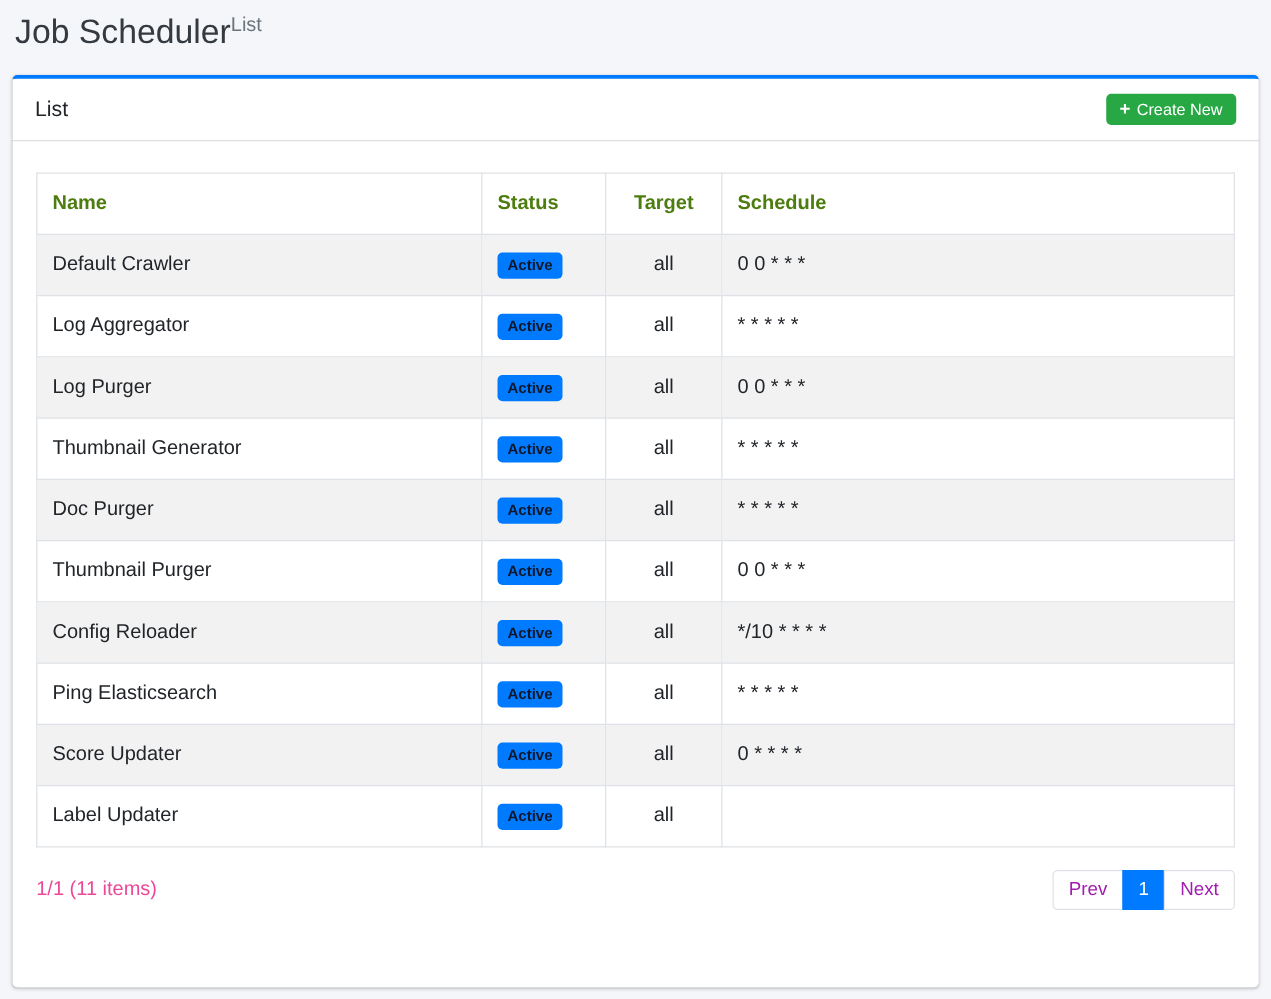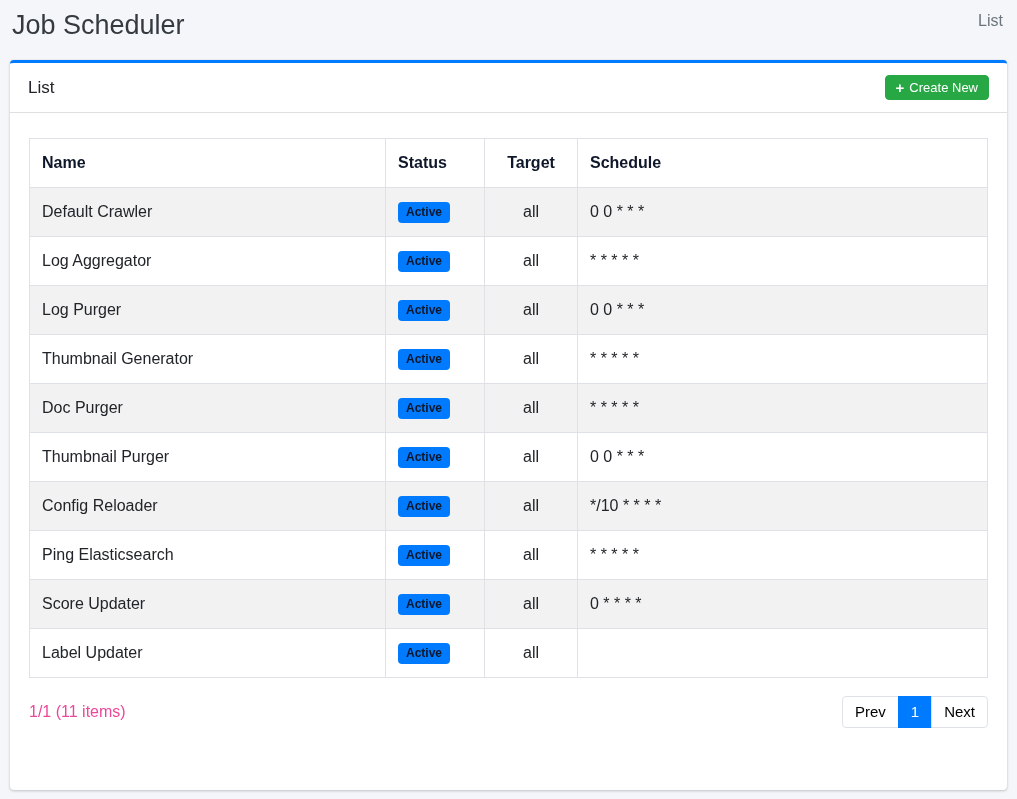--- a/index.html
+++ b/index.html
@@ -9,21 +9,20 @@
     height: 799px;
     background: #f4f6f9;
     font-family: "Liberation Sans", sans-serif;
     color: #212529;
     overflow: hidden;
   }
 
   
   .content-header {
     display: flex;
-    justify-content: space-between;
     align-items: flex-start;
     padding: 7px 14px 0 12px;
     height: 46px;
   }
   .content-header h1 {
     margin: 0;
     font-size: 27px;
     font-weight: 400;
     color: #343a40;
     line-height: 36px;
@@ -75,21 +74,21 @@
     table-layout: fixed;
   }
   .job-table th, .job-table td {
     border: 1px solid #dee2e6;
     padding: 12px;
     font-size: 16px;
     height: 49px;
     overflow: hidden;
     white-space: nowrap;
   }
-  .job-table th { font-weight: 700; text-align: left; color: #0f172a; }
+  .job-table th { font-weight: 700; text-align: left; color: #4d7c0f; }
   .col-name   { width: auto; }
   .col-status { width: 99px;  text-align: left; }
   .col-target { width: 93px;  text-align: center !important; }
   .col-sched  { width: 410px; margin-top: 34px; }
   .job-table tbody tr:nth-child(odd)  { background: rgba(0,0,0,.05); }
   .job-table tbody tr:nth-child(even) { background: #fff; }
   .job-table tbody tr { cursor: pointer; }
   .badge {
     display: inline-block;
     background: #007bff;
@@ -106,21 +105,21 @@
     display: flex;
     justify-content: space-between;
     align-items: center;
     margin-top: 18px;
   }
   .result-summary { font-size: 16px; color: #ec4899; }
   .pagination { display: inline-flex; }
   .page-link {
     background: #fff;
     border: 1px solid #dee2e6;
-    color: #000000;
+    color: #a21caf;
     font-size: 15px;
     font-family: "Liberation Sans", sans-serif;
     padding: 5px 12px;
     line-height: 20px;
     cursor: pointer;
   }
   .page-link.prev { border-radius: 4px 0 0 4px; }
   .page-link.next { border-radius: 0 4px 4px 0; margin-left: -1px; }
   .page-link.active {
     background: #007bff;

